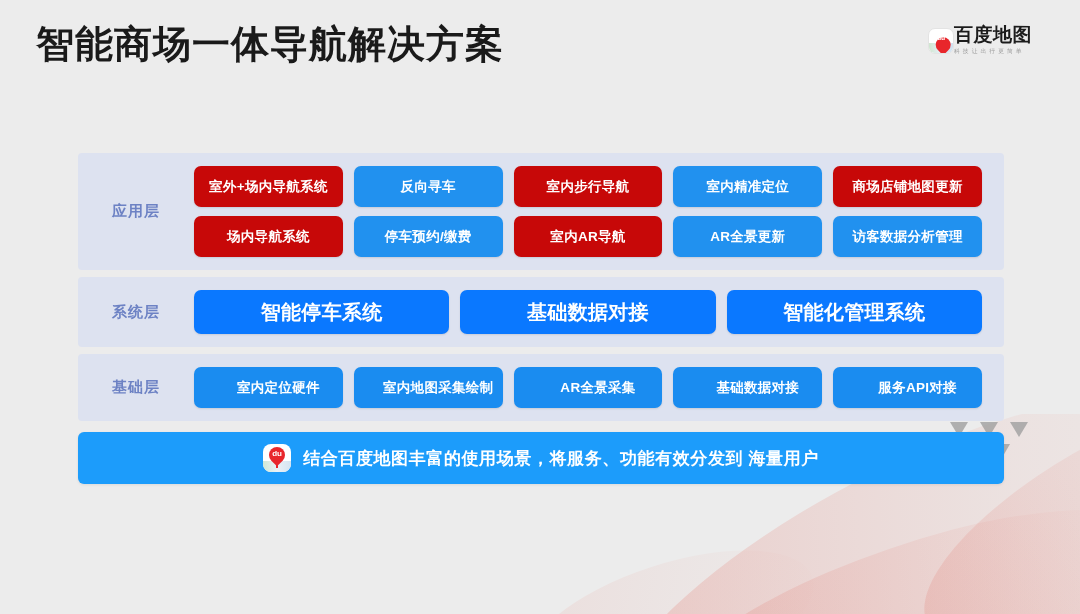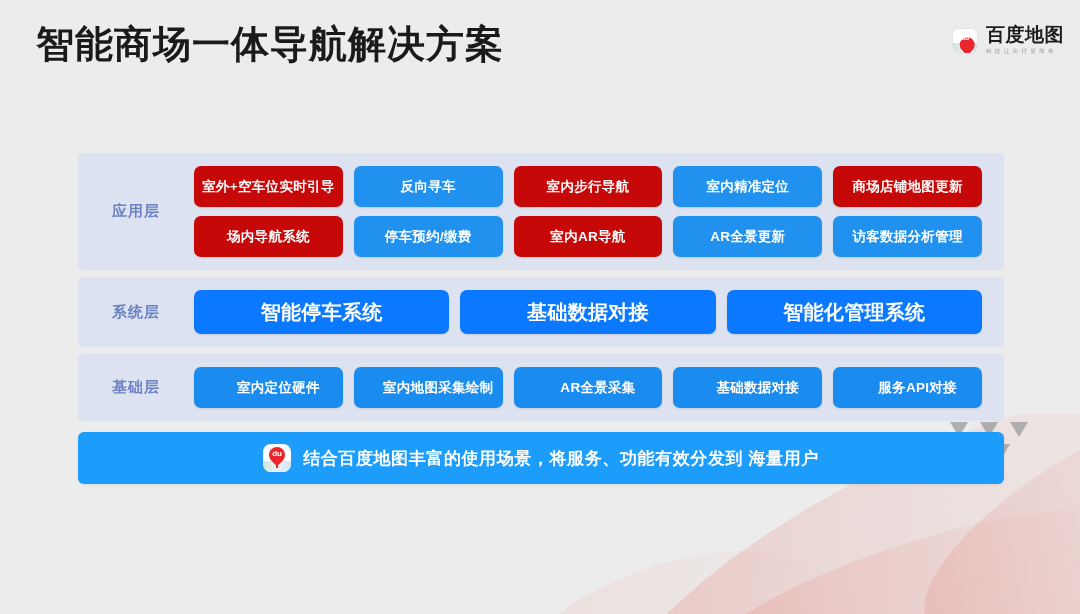--- a/index.html
+++ b/index.html
@@ -92,24 +92,23 @@
     left: 36px; top: 20px;
     font-size: 38px;
     line-height: 54px;
     font-weight: 700;
     color: #1a1a1a;
     letter-spacing: 1px;
     white-space: nowrap;
   }
   .brand {
     position: absolute;
-    right: 16px; top: 26px;
+    right: 48px; top: 26px;
     display: flex;
     align-items: center;
-    gap: 8px;
   }
   .brand-mark {
     width: 26px; height: 26px;
     border-radius: 7px;
     background: #ffffff;
     position: relative;
     overflow: hidden;
     border: 1px solid #e3e3e3;
     flex: 0 0 auto;
   }
@@ -308,21 +307,21 @@
     </div>
   </div>
 </div>
 
 <div class="arch">
 
   <div class="layer-band">
     <div class="layer-label">应用层</div>
     <div class="layer-rows">
       <div class="layer-row">
-        <div class="chip red">室外+空车位实时引导</div>
+        <div class="chip red">室外+场内导航系统</div>
         <div class="chip blue">反向寻车</div>
         <div class="chip red">室内步行导航</div>
         <div class="chip blue">室内精准定位</div>
         <div class="chip red">商场店铺地图更新</div>
       </div>
       <div class="layer-row">
         <div class="chip red">场内导航系统</div>
         <div class="chip blue">停车预约/缴费</div>
         <div class="chip red">室内AR导航</div>
         <div class="chip blue">AR全景更新</div>

